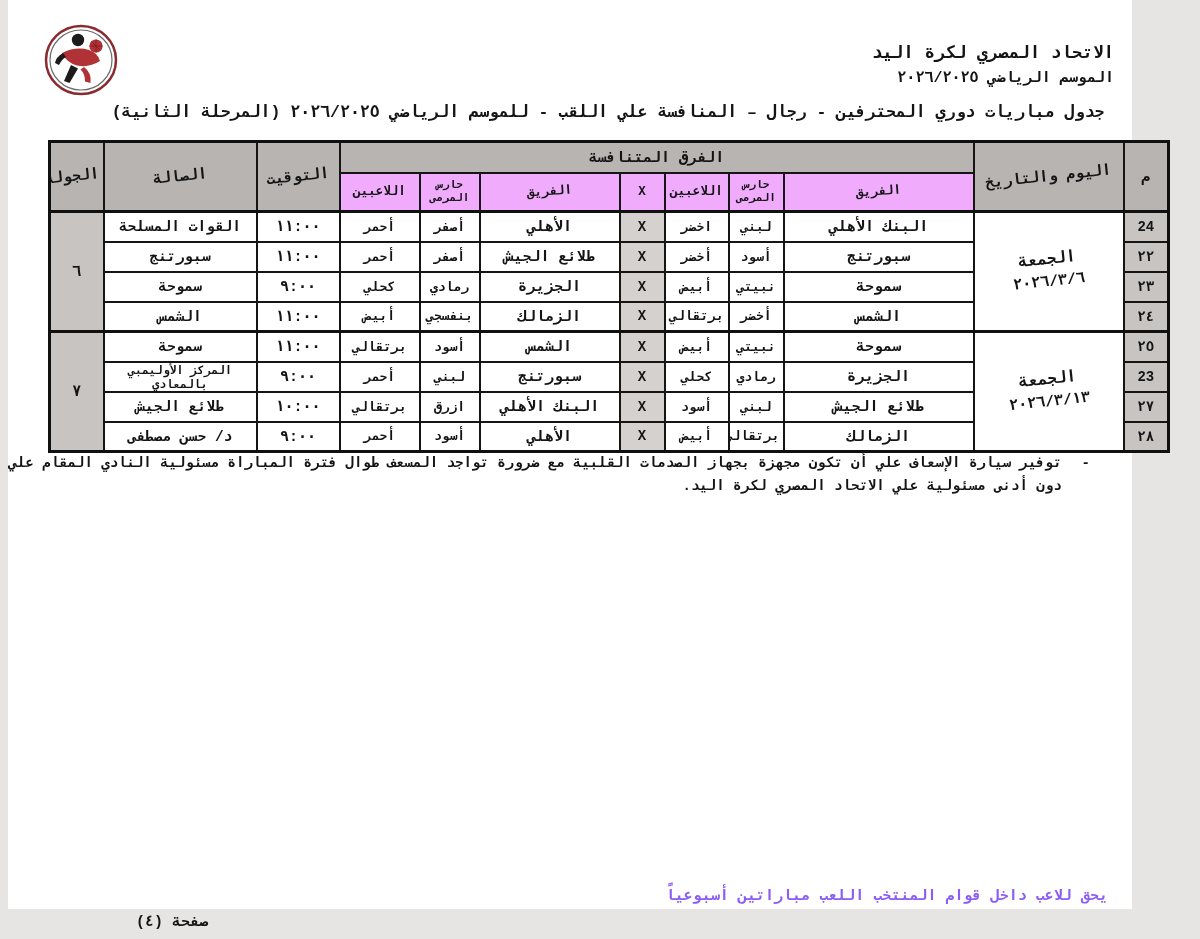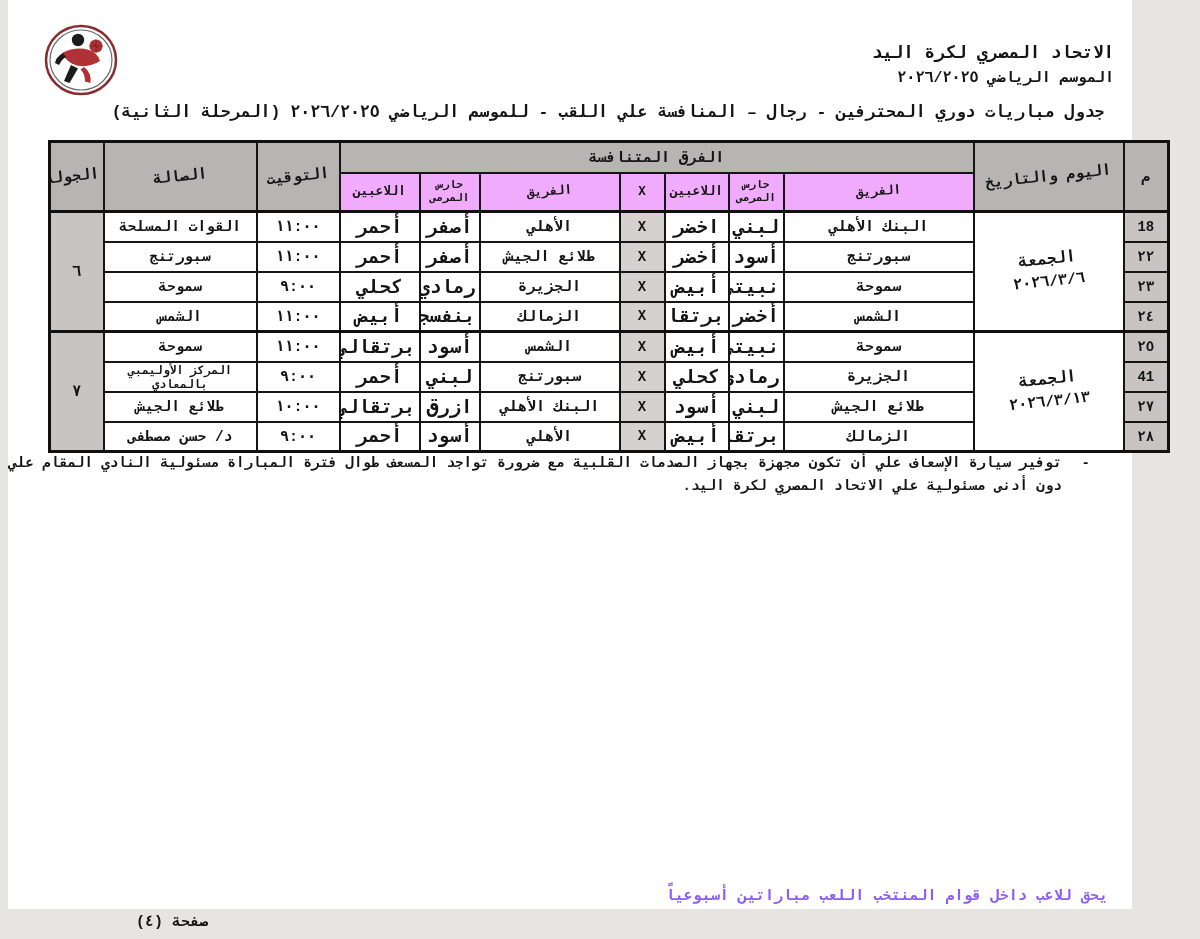--- a/index.html
+++ b/index.html
@@ -40,21 +40,21 @@
   tr.hr1 { height:31px; }
   tr.hr2 { height:39px; }
   tbody tr { height:30px; }
   .hb  { background:#b7b4b2; font-size:15px; }
   .hb2 { background:#f0abfc; font-size:12.5px; line-height:1.15; }
   .hb2.gk { font-size:11px; }
   .cell-no   { background:#c7c4c2; font-size:14px; }
   .cell-x    { background:#d4d1cf; font-size:14px; }
   .cell-round{ background:#c7c4c2; font-size:15px; }
   .c-team  { font-size:15px; }
-  .c-color { font-size:19px;margin-left:8px; }
+  .c-color { font-size:13px;margin-left:8px; }
   .c-time  { font-size:15px;margin-top:28px; }
   .c-hall  { font-size:14.5px; }
   .c-hall.small { font-size:11.5px; }
   .c-date  { font-size:16px; line-height:1.35; }
   .c-date .d2 { font-size:15px; }
   .tilt { display:inline-block; transform:rotate(-6deg); }
   .tilt-sm { display:inline-block; transform:rotate(-4deg); }
   
   .footnote {
     position:absolute; top:452px; right:42px; left:20px;
@@ -129,21 +129,21 @@
         <th class="hb2"><span>اللاعبين</span></th>
         <th class="hb2"><span>X</span></th>
         <th class="hb2"><span class="tilt-sm">الفريق</span></th>
         <th class="hb2 gk"><span>حارس المرمى</span></th>
         <th class="hb2"><span>اللاعبين</span></th>
       </tr>
     </thead>
 
     <tbody class="grp">
       <tr>
-        <td class="cell-no">18</td>
+        <td class="cell-no">24</td>
         <td rowspan="4" class="c-date">
           <span class="tilt"><span>الجمعة</span><br><span class="d2">٢٠٢٦/٣/٦</span></span>
         </td>
         <td class="c-team">البنك الأهلي</td>
         <td class="c-color">لبني</td>
         <td class="c-color">اخضر</td>
         <td class="cell-x">X</td>
         <td class="c-team">الأهلي</td>
         <td class="c-color">أصفر</td>
         <td class="c-color">أحمر</td>
@@ -200,21 +200,21 @@
         <td class="c-color">أبيض</td>
         <td class="cell-x">X</td>
         <td class="c-team">الشمس</td>
         <td class="c-color">أسود</td>
         <td class="c-color">برتقالي</td>
         <td class="c-time">١١:٠٠</td>
         <td class="c-hall">سموحة</td>
         <td rowspan="4" class="cell-round">٧</td>
       </tr>
       <tr>
-        <td class="cell-no">41</td>
+        <td class="cell-no">23</td>
         <td class="c-team">الجزيرة</td>
         <td class="c-color">رمادي</td>
         <td class="c-color">كحلي</td>
         <td class="cell-x">X</td>
         <td class="c-team">سبورتنج</td>
         <td class="c-color">لبني</td>
         <td class="c-color">أحمر</td>
         <td class="c-time">٩:٠٠</td>
         <td class="c-hall small">المركز الأوليمبي بالمعادي</td>
       </tr>

